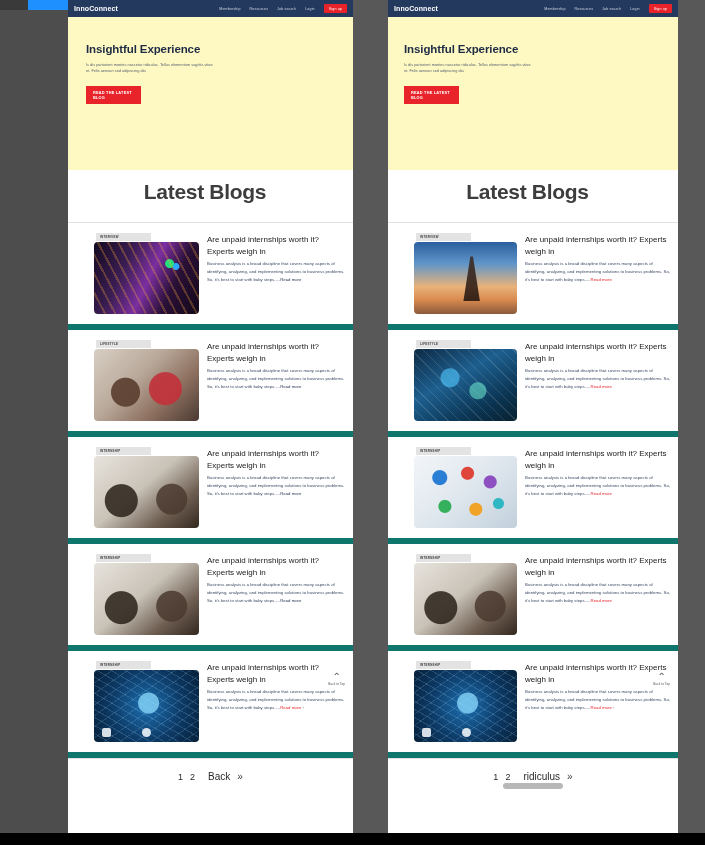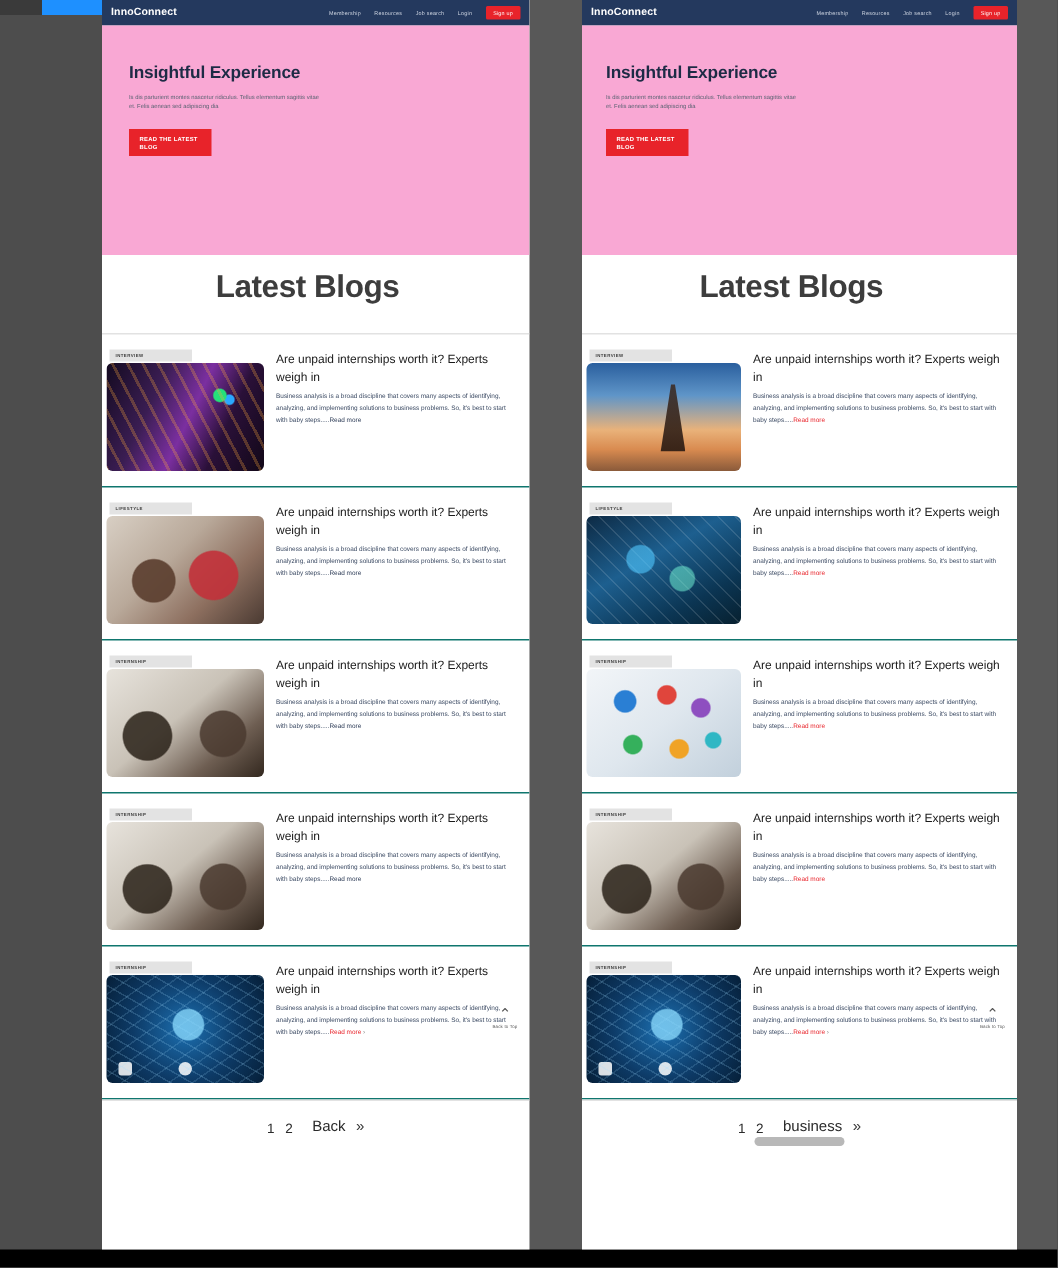--- a/index.html
+++ b/index.html
@@ -34,38 +34,38 @@
   }
   .logo { color:#fff; font-size:7px; font-weight:bold; letter-spacing:.1px; }
   .navlinks { margin-left:auto; display:flex; align-items:center; gap:9px; }
   .navlinks a { color:#ccd3e0; font-size:3.6px; text-decoration:none; letter-spacing:.15px; }
   .btn-signup {
     background:#e8232a; color:#fff; font-size:3.6px; padding:2.5px 5px;
     border-radius:1px; letter-spacing:.15px;
   }
 
   
-  .hero { background:#f9a8d4; padding:26px 18px 0 18px; height:153px; position:relative; }
+  .hero { background:#fef9c3; padding:26px 18px 0 18px; height:153px; position:relative; }
   .hero h1 { font-size:11.5px; color:#1d2b45; font-weight:bold; letter-spacing:-.1px; }
   .hero p { margin-top:7px; font-size:3.9px; line-height:1.65; color:#5a6272; max-width:128px; }
   .btn-read {
     margin-top:11px; display:inline-block; background:#e8232a; color:#fff;
     font-size:3.9px; font-weight:bold; padding:4px 7px; width:55px;
     line-height:1.3; letter-spacing:.2px;
   }
   .panel.right .hero { padding-left:16px; }
 
   
   .section-head {
     text-align:center; padding:10px 11px 18px 0; border-bottom:1px solid #e2e2e2;
   }
   .section-head h2 { font-size:21px; color:#3d3d3d; font-weight:bold; letter-spacing:-.3px; }
 
   
-  .card { display:flex; padding:10px 8px 10px 3px; border-bottom:1px solid #0f766e; gap:8px; }
+  .card { display:flex; padding:10px 8px 10px 26px; border-bottom:6px solid #0f766e; gap:8px; }
   .card-media { width:105px; flex:0 0 105px; position:relative; padding-top:9px; }
   .panel.right .card-media { width:103px; flex:0 0 103px; }
   .tag {
     position:absolute; left:2px; top:0; background:#e3e3e3; color:#3a3a3a;
     font-size:2.9px; padding:2px 4px; width:55px; letter-spacing:.3px; font-weight:bold;
   }
   .thumb { width:100%; height:72px; border-radius:4px; overflow:hidden; position:relative; }
   .card-body { flex:1; min-width:0; padding-top:1px; }
   .card-title { font-size:8px; color:#1a1a1a; line-height:1.45; font-weight:normal; }
   .card-text { margin-top:3px; font-size:4.3px; color:#3b4a63; line-height:1.8; }
@@ -316,21 +316,21 @@
           <div class="card-body">
             <div class="card-title">Are unpaid internships worth it?  Experts weigh in</div>
             <div class="card-text">Business analysis is a broad discipline that covers many aspects of identifying, analyzing, and implementing solutions to business problems. So, it's best to start with baby steps.....<span class="readmore red">Read more</span> <span class="chev">›</span></div>
           </div>
         </div>
       </div>
 
     <div class="pagination">
       <span class="pg">1</span>
       <span class="pg">2</span>
-      <span class="pg word">business</span>
+      <span class="pg word">ridiculus</span>
       <span class="pg dbl">»</span>
       <div class="hscroll"></div>
     </div>
   <div class="backtotop" style="top: 673px; position: absolute;">
         <div class="arrow">⌃</div>
         <div class="lbl">Back to Top</div>
       </div>
     </div>
 
 </div>

